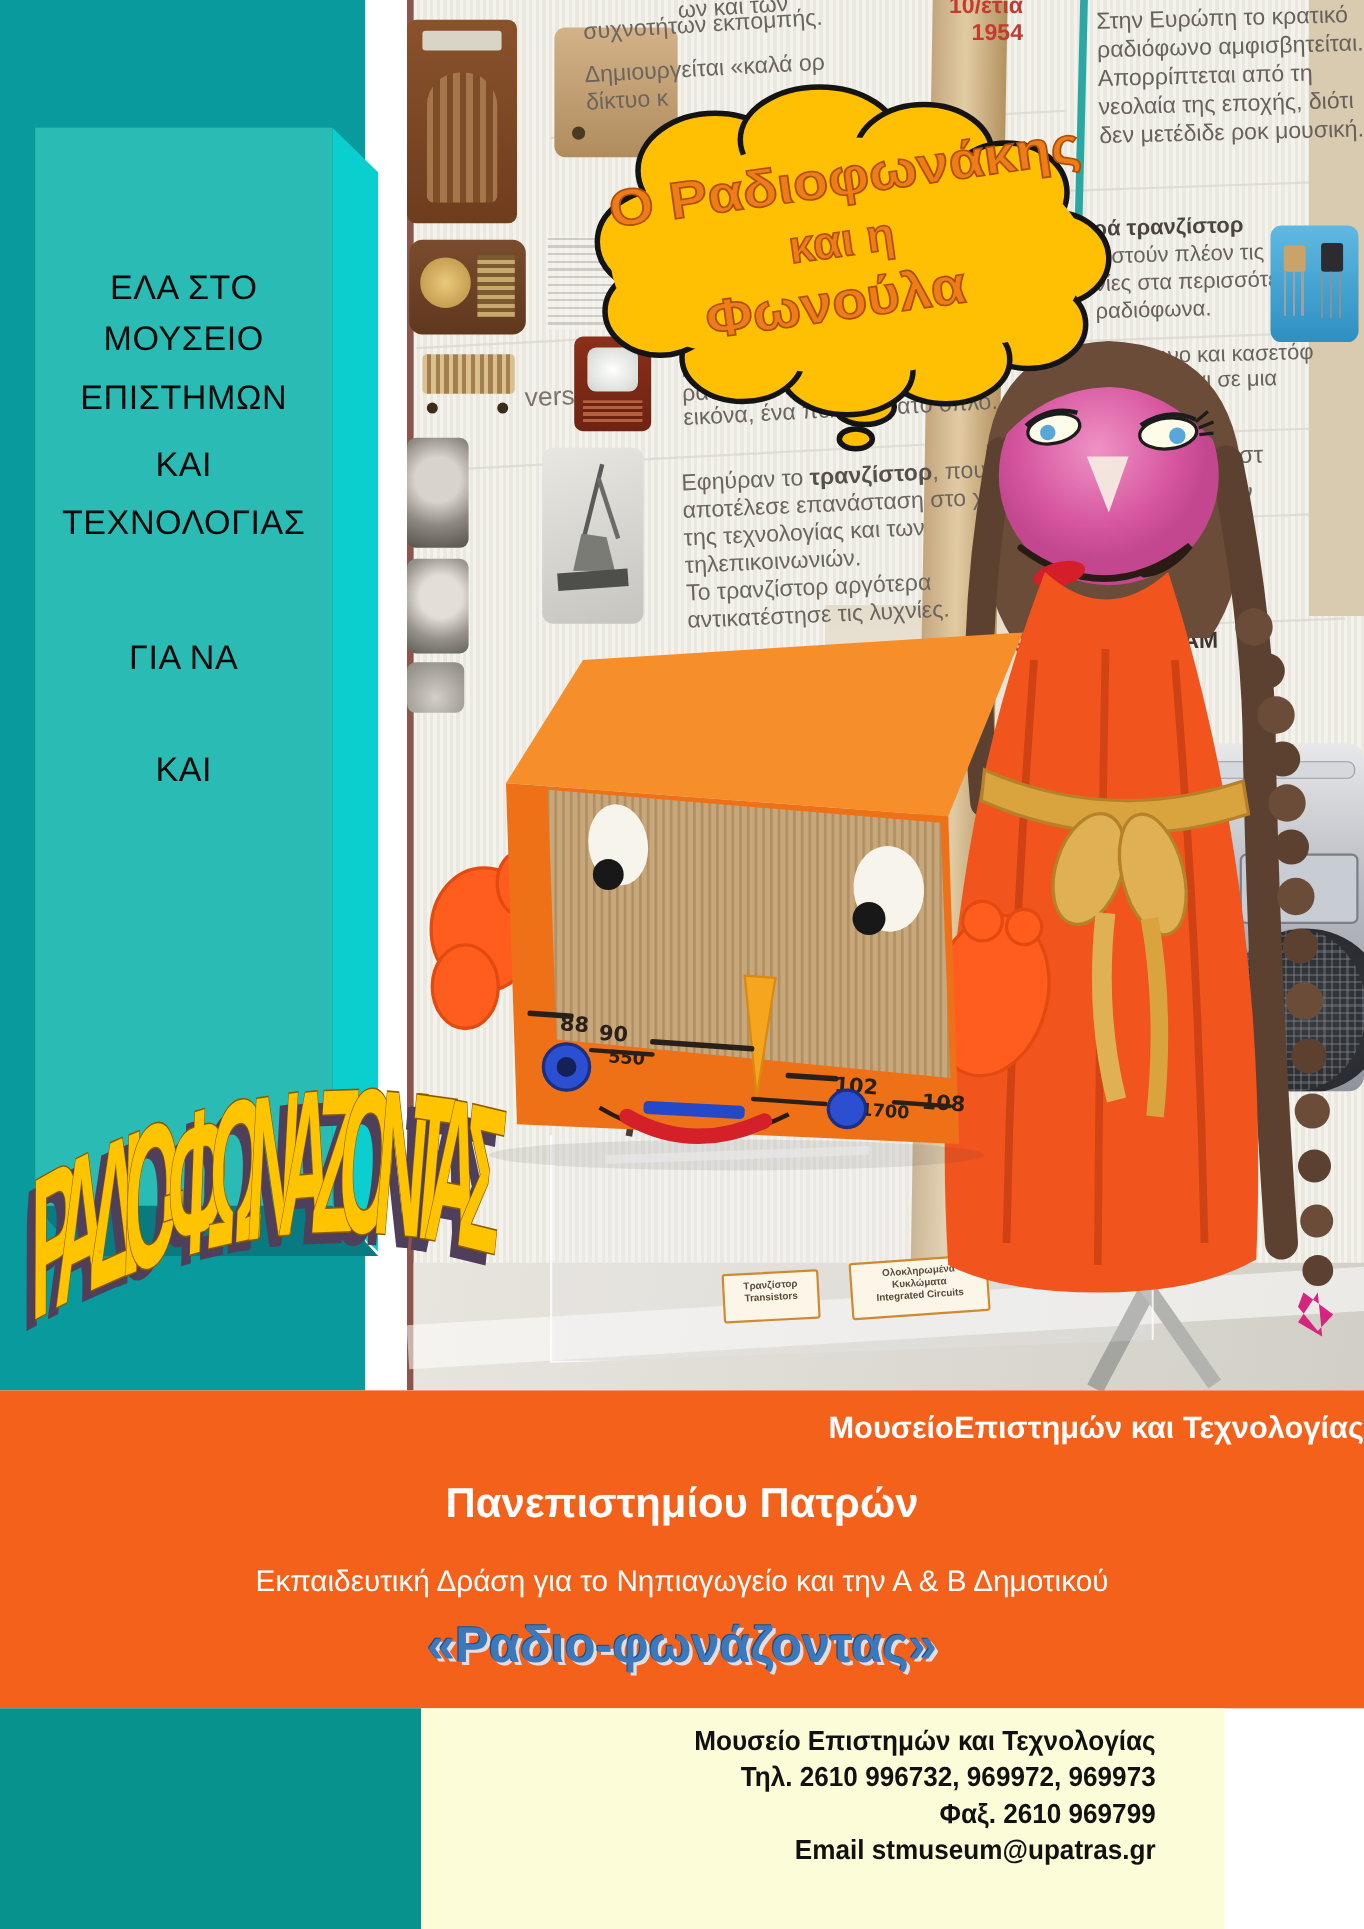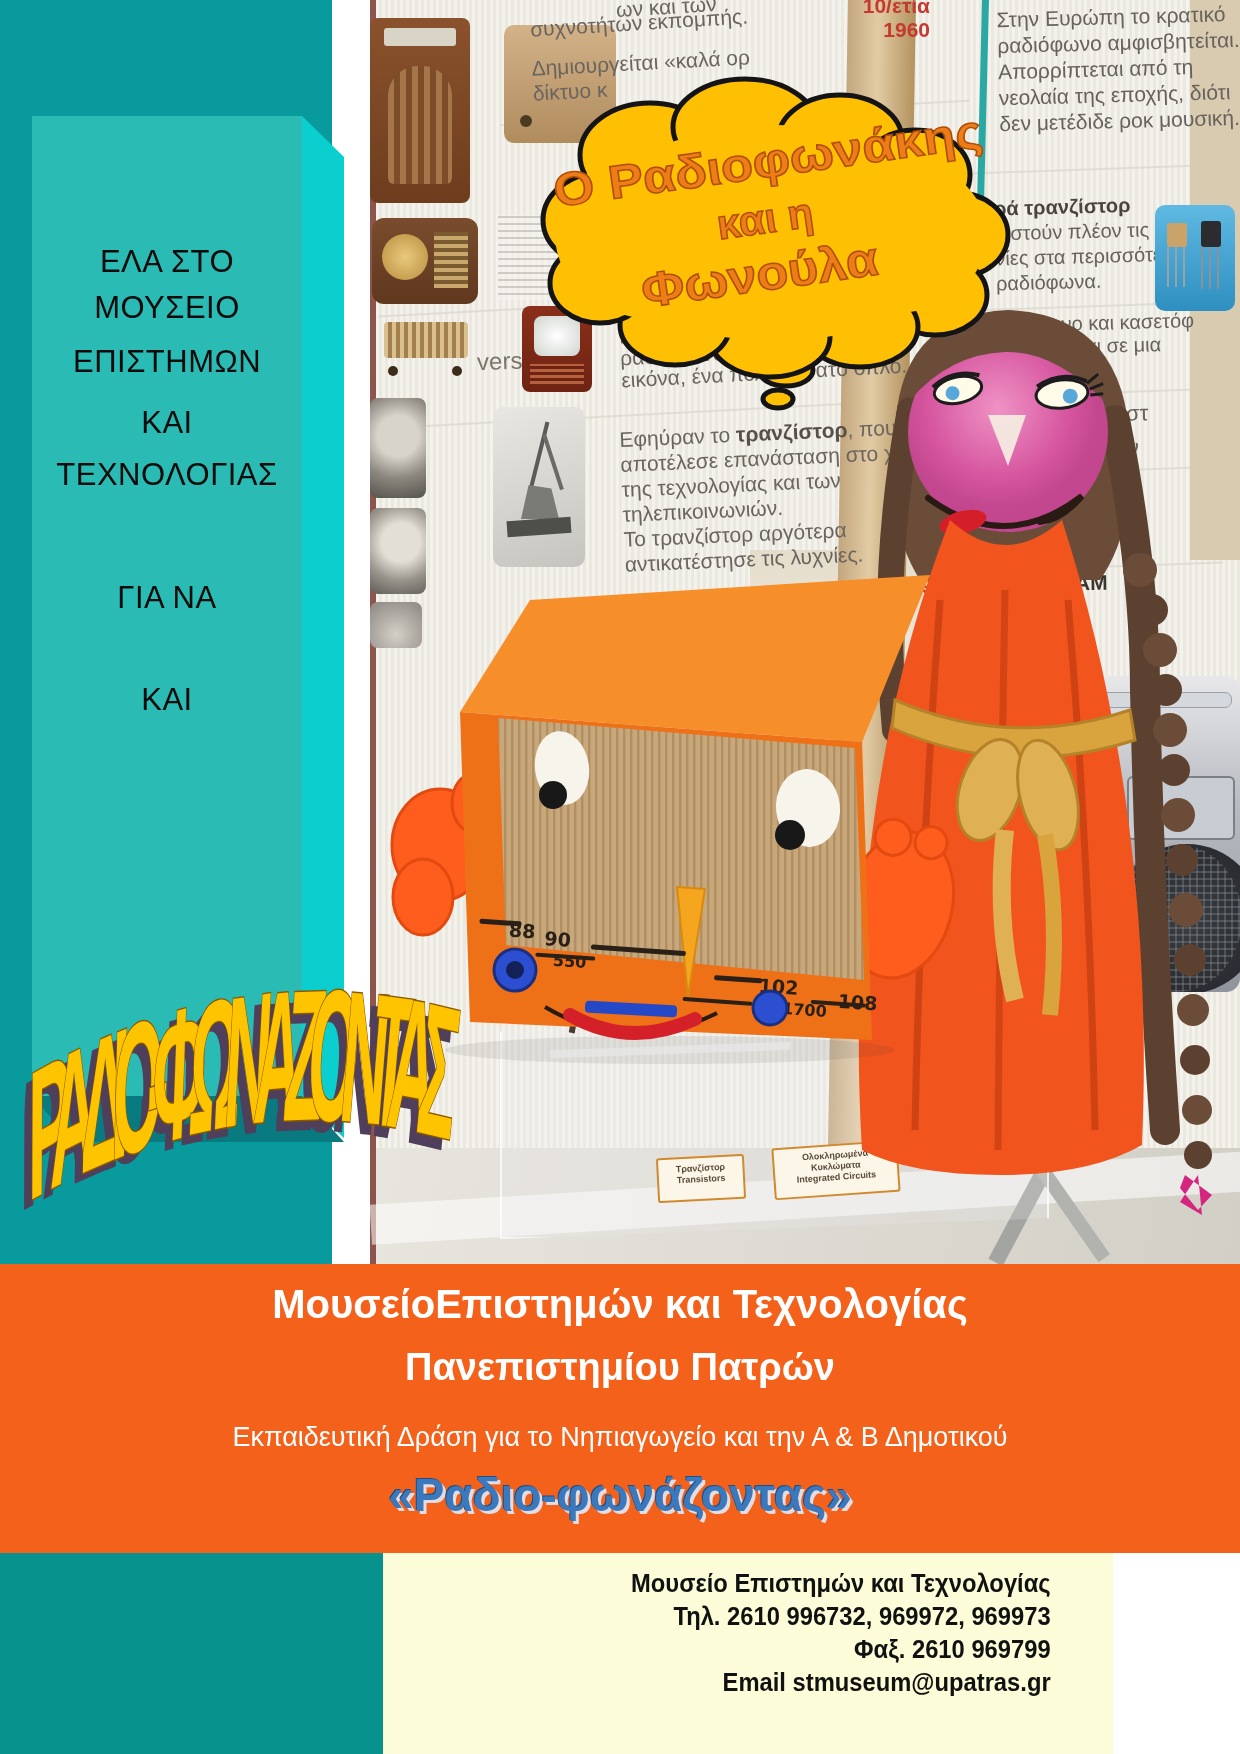--- a/index.html
+++ b/index.html
@@ -110,21 +110,21 @@
       <div><span>Εφηύραν το </span><b style="color:#55504a;">τρανζίστορ</b><span>, που</span></div>
       <div>αποτέλεσε επανάσταση στο χώρο</div>
       <div>της τεχνολογίας και των</div>
       <div>τηλεπικοινωνιών.</div>
       <div>Το τρανζίστορ αργότερα</div>
       <div>αντικατέστησε τις λυχνίες.</div>
     </div>
 
     <div class="redyear" style="left:455px;top:-6px;width:105px;">
       <div>10/ετία</div>
-      <div>1960</div>
+      <div>1954</div>
     </div>
     <div class="frag gray-sm" style="left:628px;top:4px;line-height:26px;transform:rotate(-1.5deg);">
       <div>Στην Ευρώπη το κρατικό</div>
       <div>ραδιόφωνο αμφισβητείται.</div>
       <div>Απορρίπτεται από τη</div>
       <div>νεολαία της εποχής, διότι</div>
       <div>δεν μετέδιδε ροκ μουσική.</div>
     </div>
     <div class="frag gray-sm" style="left:625px;top:194px;line-height:25px;font-size:20px;transform:rotate(-1.5deg);">
       <div style="font-weight:bold;color:#4a443e;">ρά τρανζίστορ</div>
@@ -359,21 +359,21 @@
       <text font-family="Liberation Sans, sans-serif" font-weight="bold" font-size="190" letter-spacing="-48" fill="#4f3f5a" transform="translate(-22,11)">
         <textPath href="#wa-arc">ΡΑΔΙΟ-ΦΩΝΑΖΟΝΤΑΣ</textPath>
       </text>
       <text font-family="Liberation Sans, sans-serif" font-weight="bold" font-size="190" letter-spacing="-48" fill="#ffc400" stroke="#8a5a00" stroke-width="3" paint-order="stroke">
         <textPath href="#wa-arc">ΡΑΔΙΟ-ΦΩΝΑΖΟΝΤΑΣ</textPath>
       </text>
     </svg>
   </div>
 
   <div id="orange-band" class="abs">
-    <div class="abs" style="left:0;top:18px;width:100%;font-size:40px;font-weight:bold;">ΜουσείοΕπιστημών και Τεχνολογίας</div>
+    <div class="abs" style="left:0;top:18px;width:100%;font-size:28px;font-weight:bold;text-align:right;">ΜουσείοΕπιστημών και Τεχνολογίας</div>
     <div class="abs" style="left:0;top:82px;width:100%;font-size:38px;font-weight:bold;">Πανεπιστημίου Πατρών</div>
     <div class="abs" style="left:0;top:158px;width:100%;font-size:27px;">Εκπαιδευτική Δράση για το Νηπιαγωγείο και την Α &amp; Β Δημοτικού</div>
     <div class="abs" style="left:0;top:204px;width:100%;font-size:46px;font-weight:bold;color:#3b79bc;text-shadow:-1px -1px 0 #1d4f86,3px 3px 0 rgba(225,228,238,.95);">«Ραδιο-φωνάζοντας»</div>
   </div>
 
   <div id="bottom-teal" class="abs"></div>
   <div id="bottom-cream" class="abs">
     <div id="contact">
       <div>Μουσείο Επιστημών και Τεχνολογίας</div>
       <div>Τηλ. 2610 996732, 969972, 969973</div>

